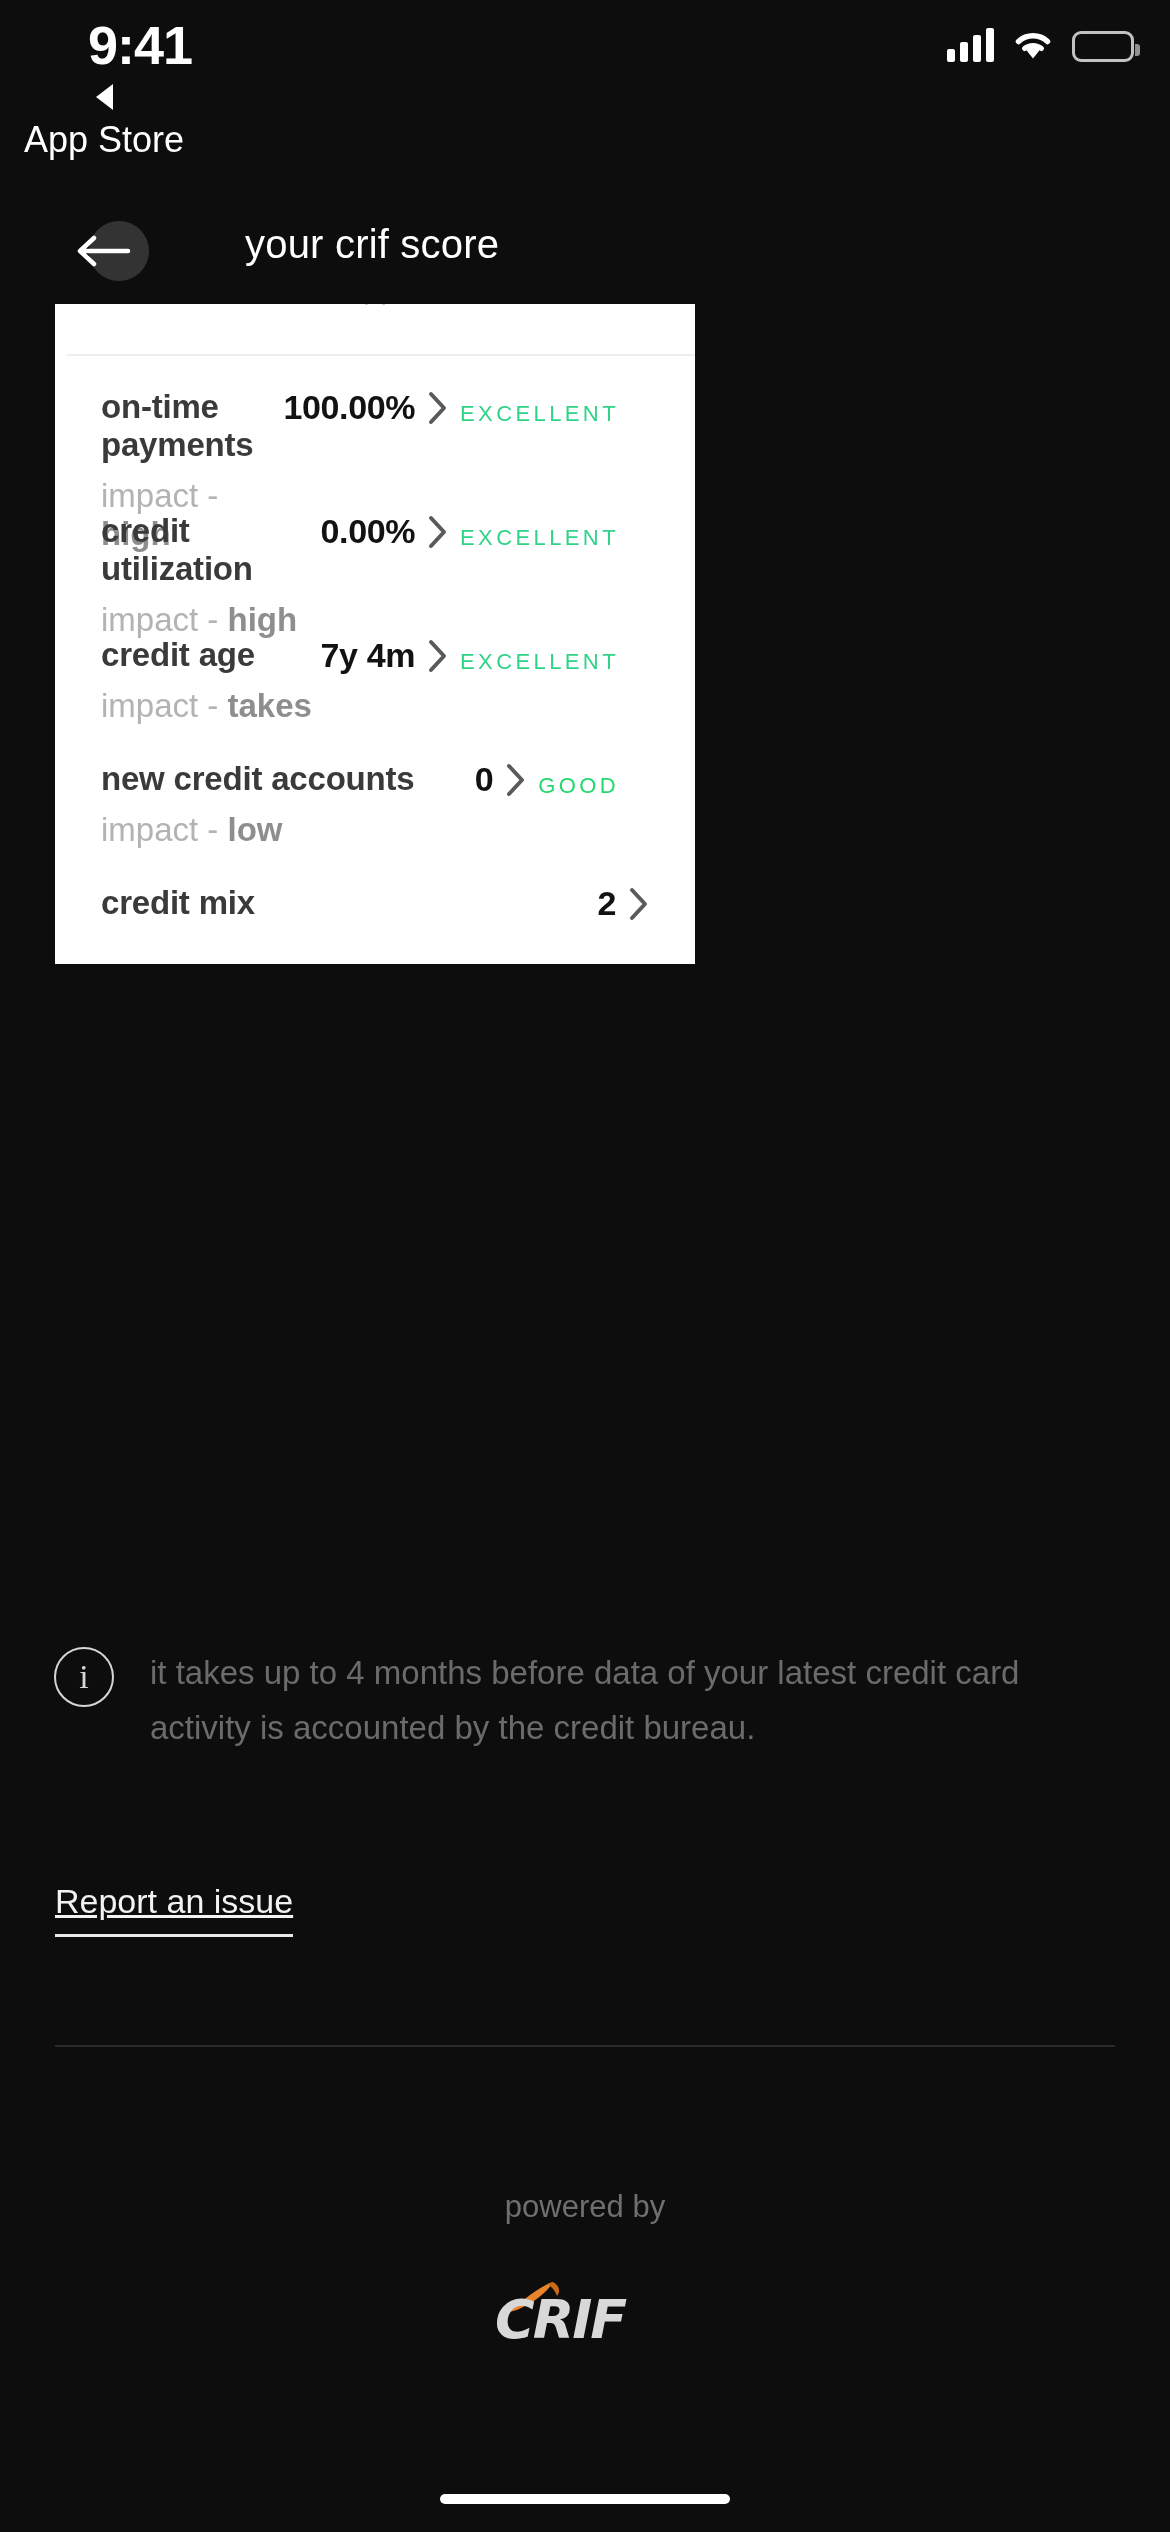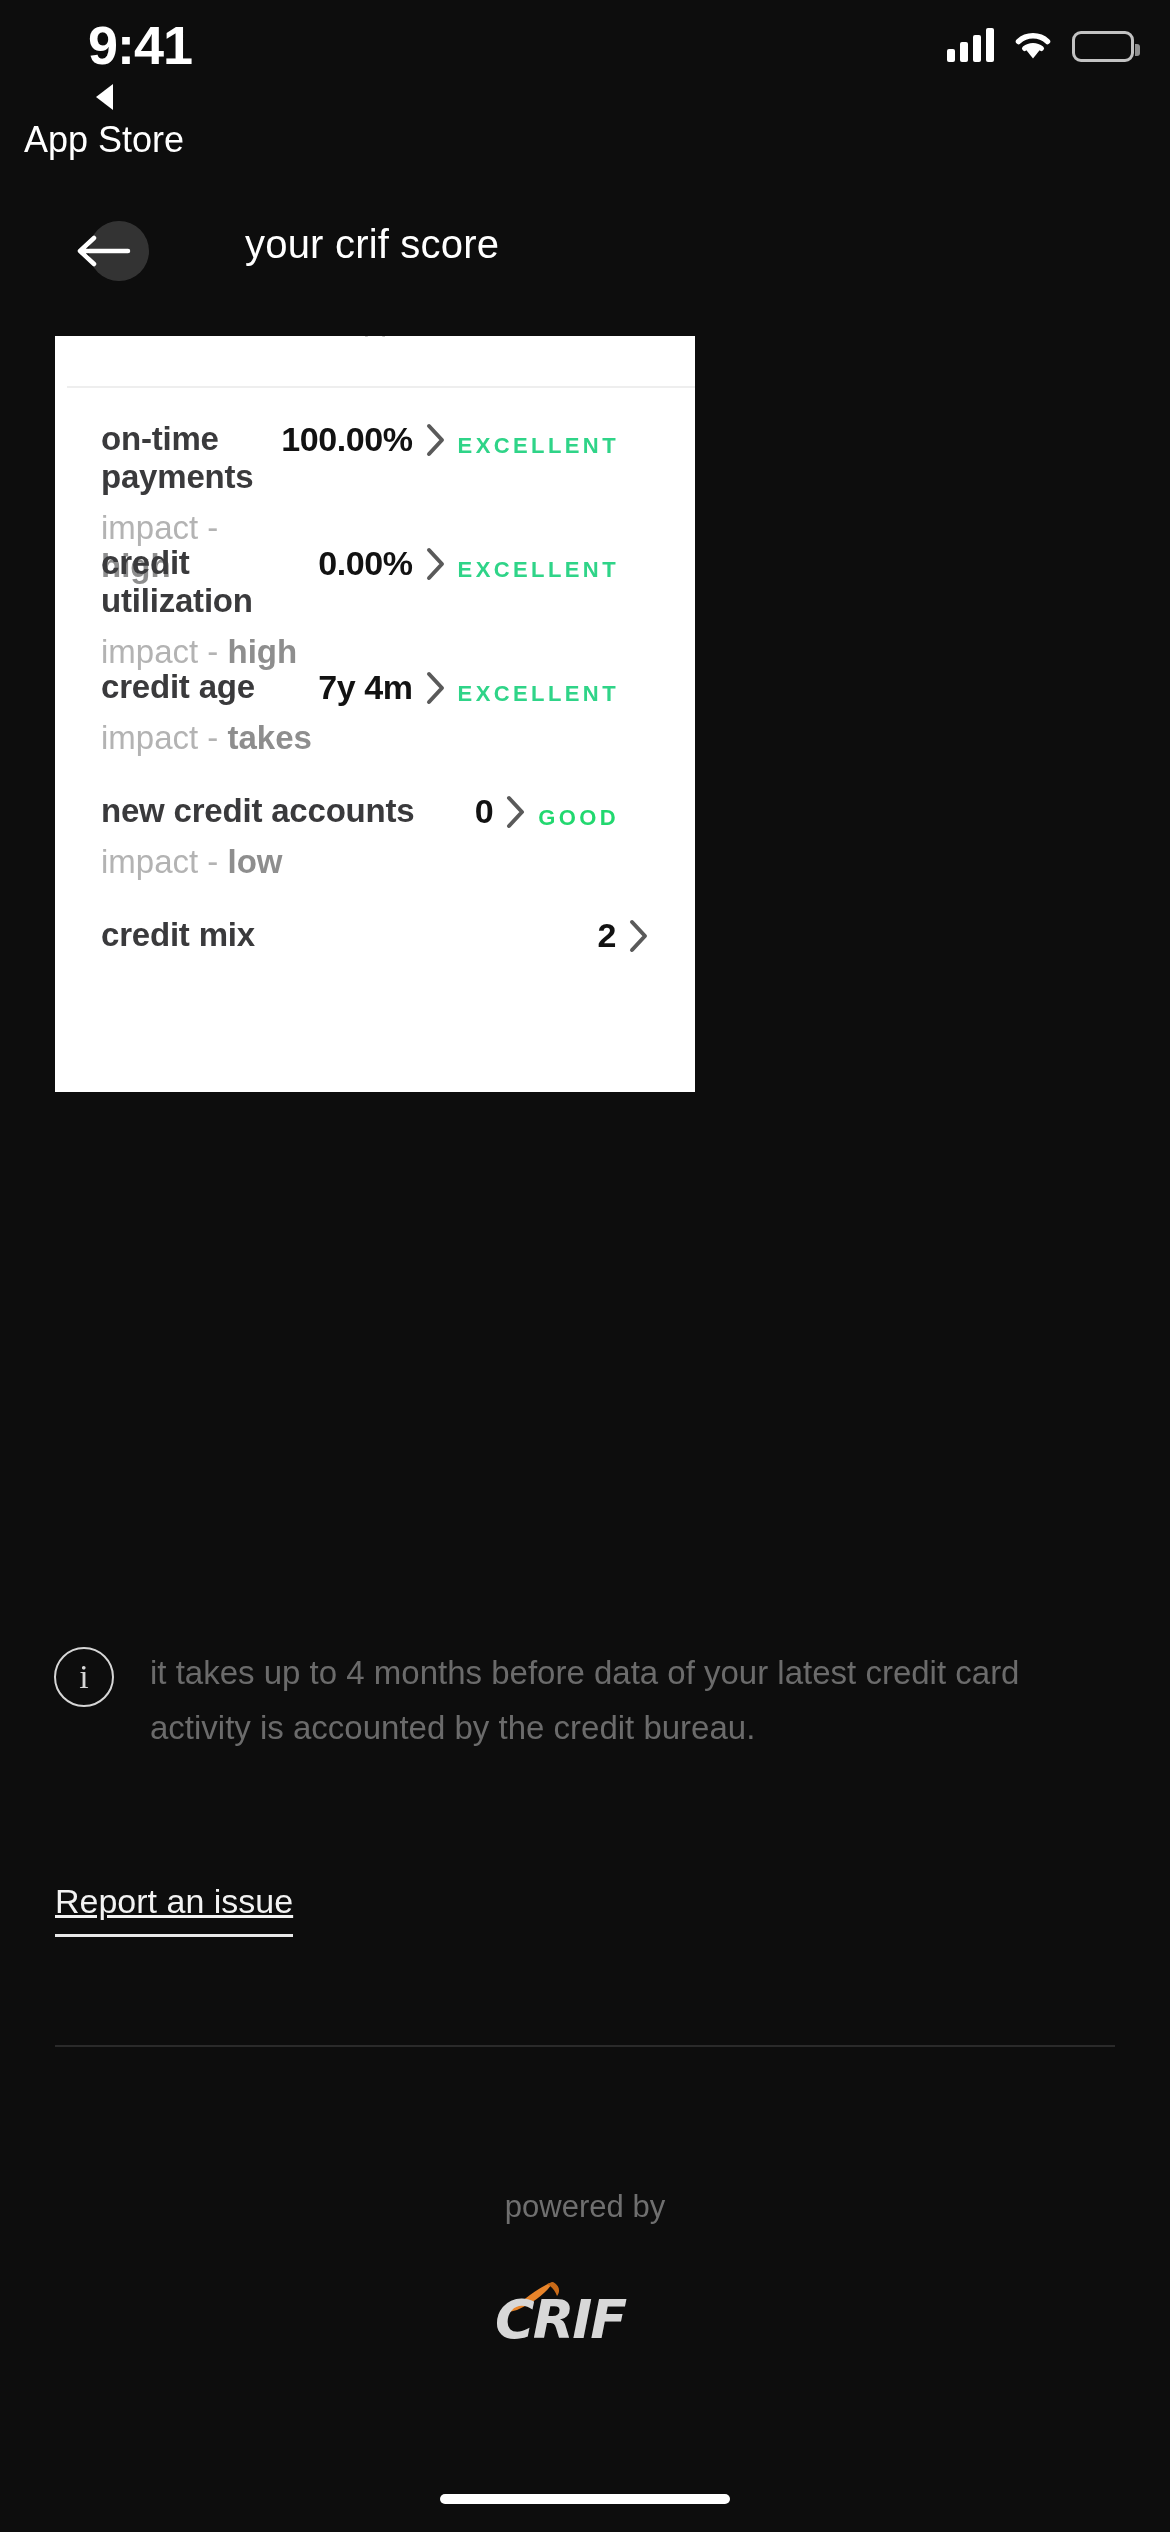--- a/index.html
+++ b/index.html
@@ -59,22 +59,22 @@
     background:rgba(255,255,255,.16);
   }
   .nav-back svg { position:relative; z-index:2; }
   .nav-title {
     position:absolute; left:245px; top:26px;
     font-size:40px; color:#ffffff; font-weight:500; letter-spacing:.2px;
   }
 
   
   .card {
-    position:absolute; left:55px; top:336px;
-    width:640px; height:756px;
+    position:absolute; left:55px; top:304px;
+    width:640px; height:660px;
     background:#ffffff; overflow:hidden;
   }
   .card-topcut {
     position:absolute; left:0; top:0; width:100%; height:50px;
     display:flex; align-items:flex-start; justify-content:center;
     color:#c9c9c9; font-size:28px; overflow:hidden;
   }
   .card-topcut span { position:relative; top:-18px; }
   .card-divider {
     position:absolute; left:12px; top:50px; width:628px; height:2px;
@@ -89,21 +89,21 @@
   .frow .right { display:flex; flex-direction:row; align-items:flex-end; gap:12px; }
   .f-name { font-size:33px; font-weight:700; color:#3a3a3c; letter-spacing:-.2px; }
   .f-impact { font-size:33px; color:#b3b3b3; font-weight:400; }
   .f-impact b { color:#8e8e8e; font-weight:700; }
   .f-value {
     display:flex; align-items:center; gap:13px;
     font-size:34px; font-weight:700; color:#121212; letter-spacing:-.4px;
   }
   .f-value .chev { display:flex; align-items:center; }
   .f-rating {
-    font-size:22px; font-weight:700; letter-spacing:3.4px; color:#2fd488;
+    font-size:22px; font-weight:400; letter-spacing:3.4px; color:#2fd488;
     padding-right:30px;
   }
 
   
   .note { position:absolute; left:54px; top:1645px; width:1070px; display:flex; gap:36px; }
   .note-icon {
     flex:0 0 auto; width:60px; height:60px; border-radius:50%;
     border:2.5px solid #d6d6d6;
     display:flex; align-items:center; justify-content:center;
     font-size:34px; color:#d6d6d6; font-family:"Liberation Serif", serif;

